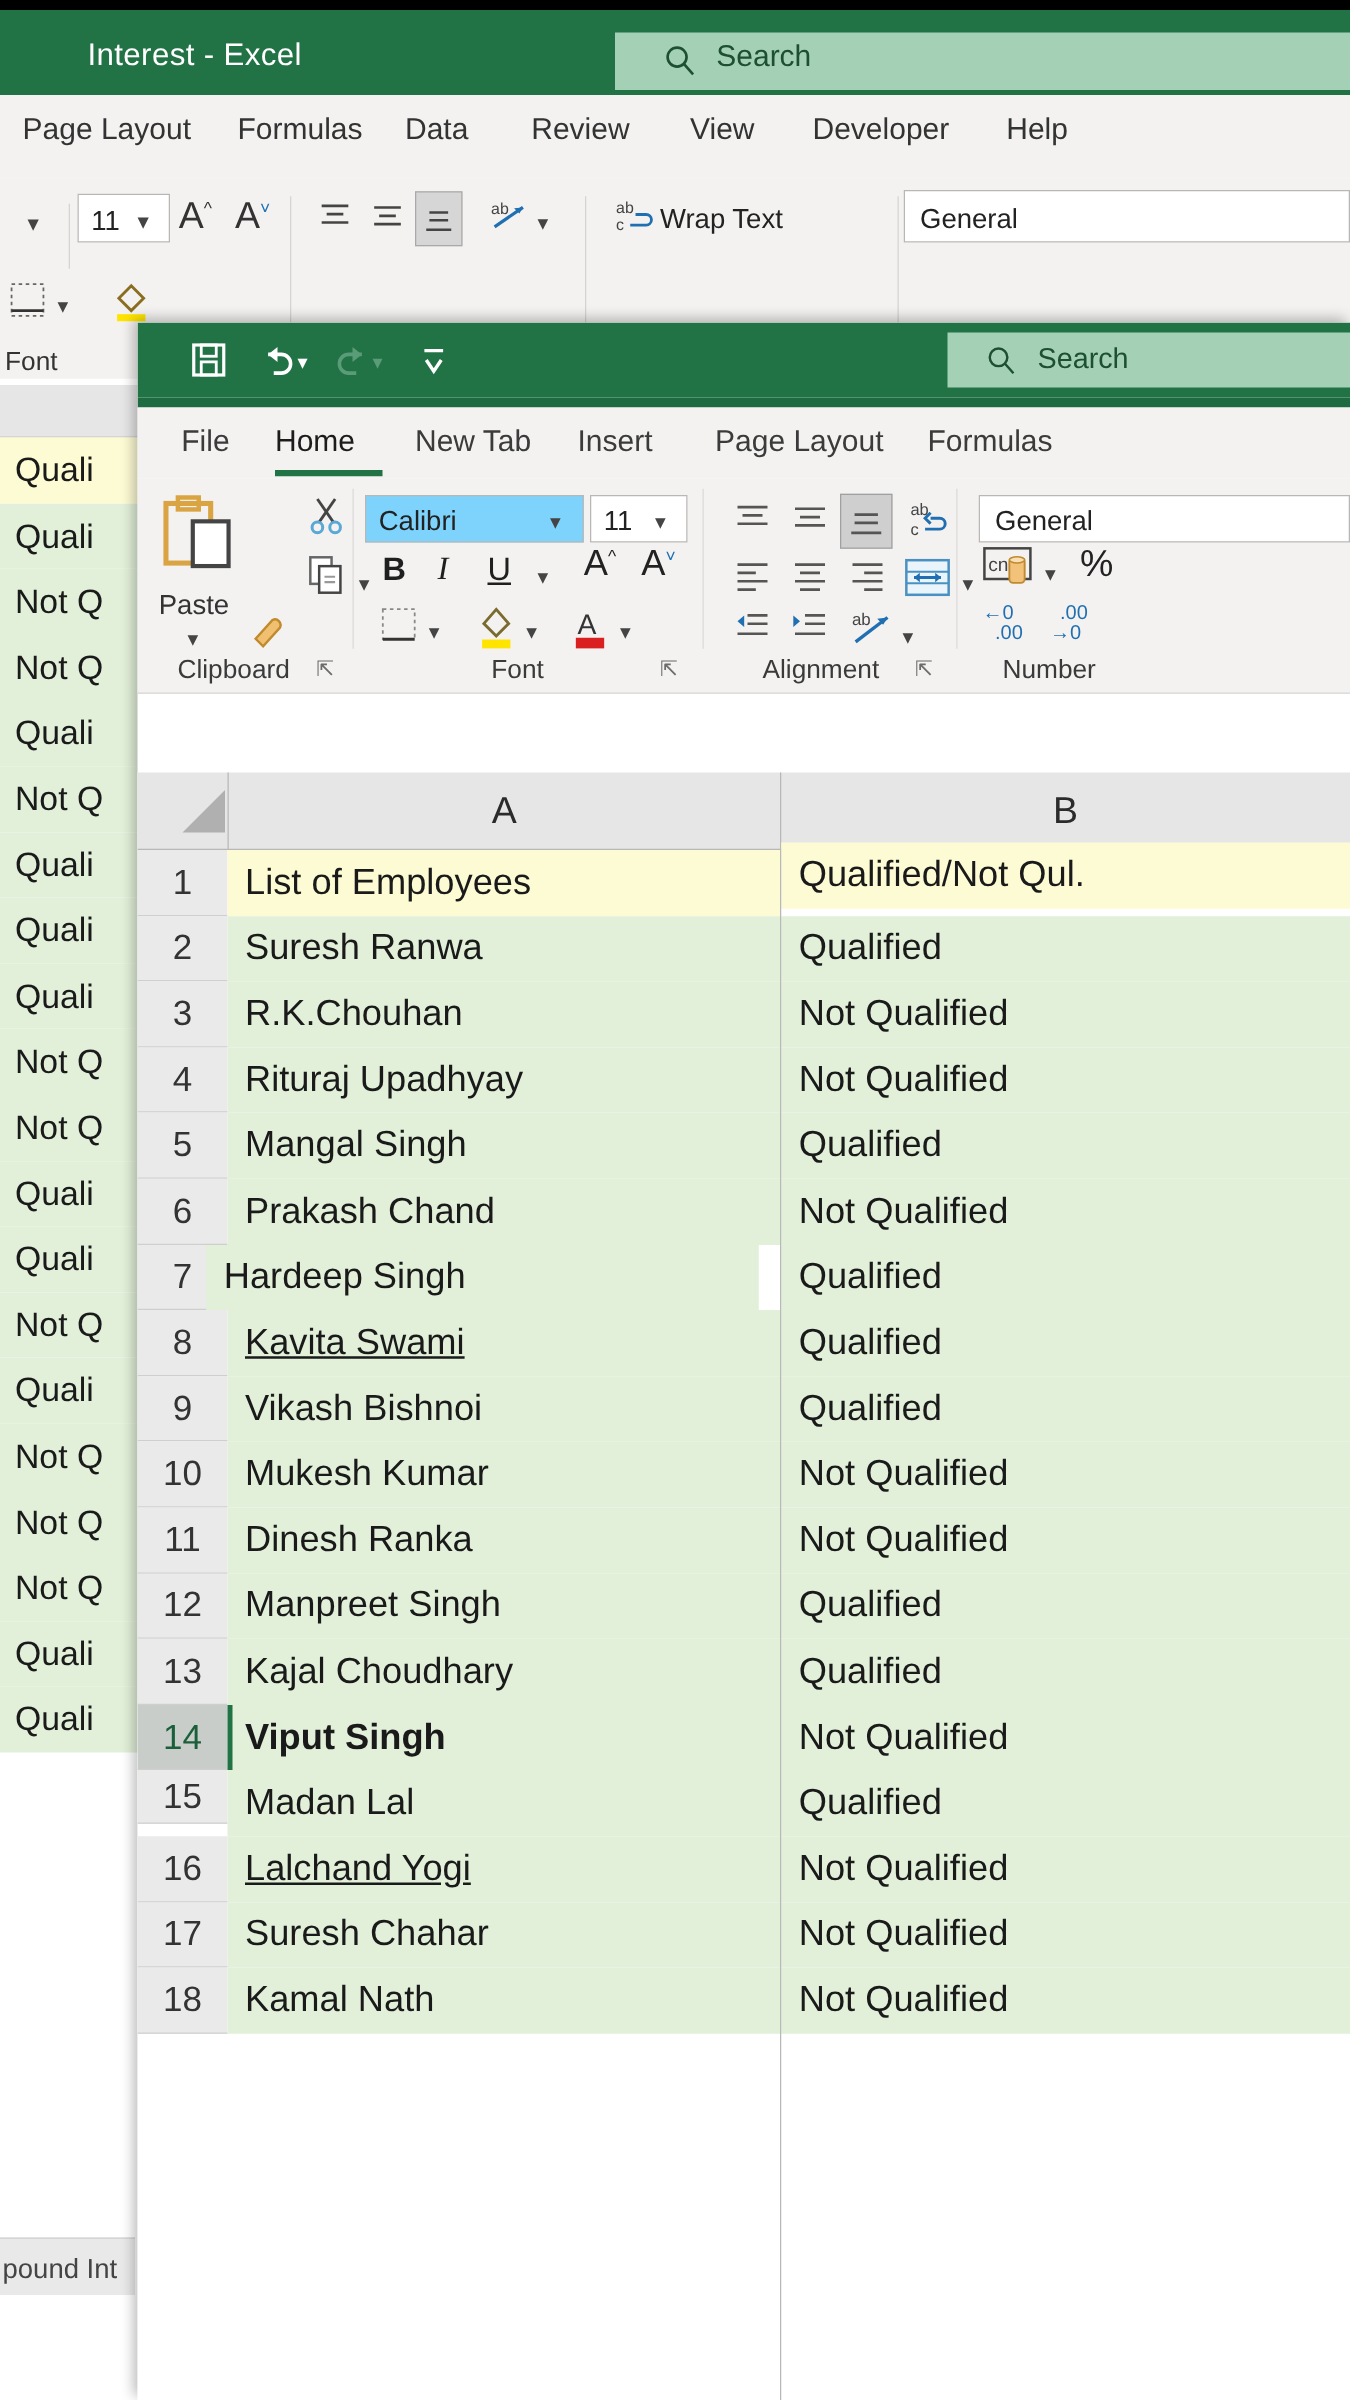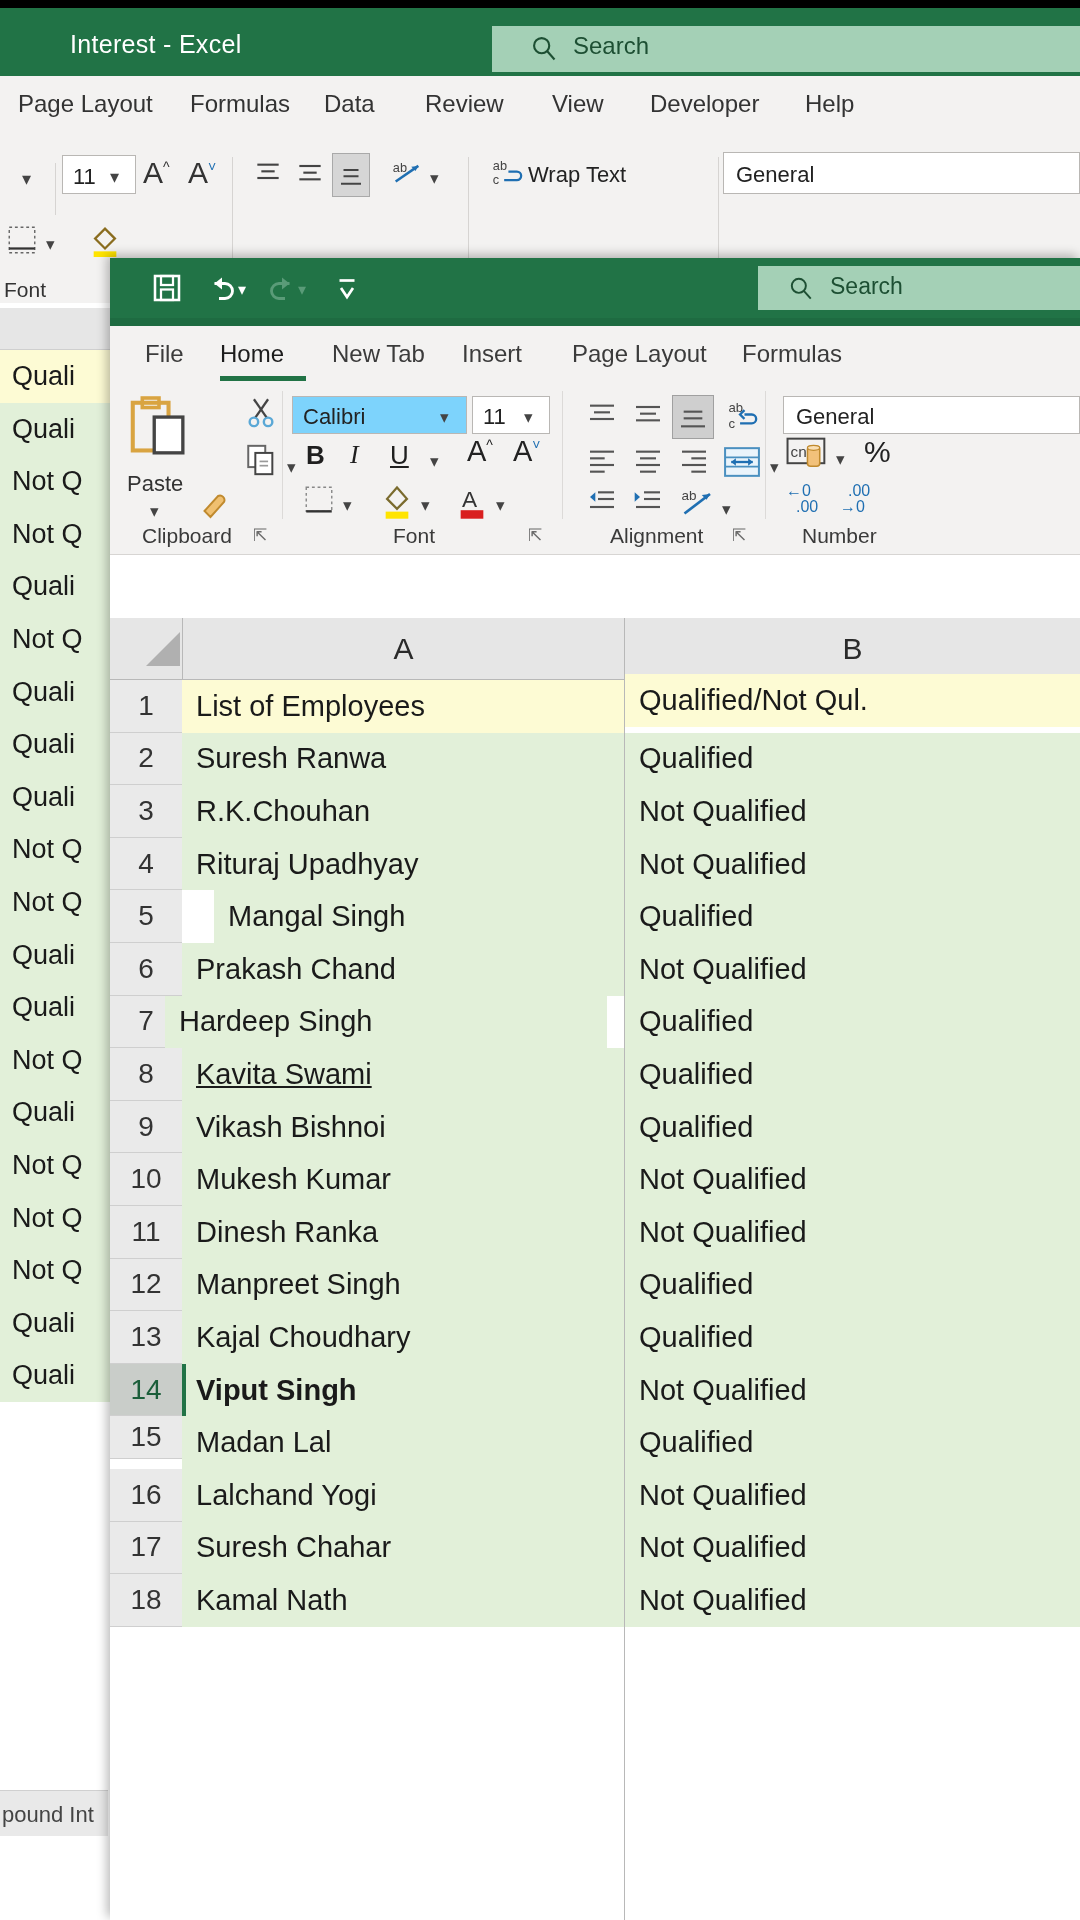--- a/index.html
+++ b/index.html
@@ -499,21 +499,21 @@
         </div>
       <div id="cells">
           <div class="grid-cell hdr" style="left: 72px; width: 442px; top: 62px; height: 52.6px;">List of Employees</div>
           <div class="grid-cell hdr" style="left: 515px; width: 455px; top: 56px; height: 52.6px;">Qualified/Not Qul.</div>
           <div class="grid-cell body" style="left: 72px; width: 442px; top: 114.6px; height: 52.6px;">Suresh Ranwa</div>
           <div class="grid-cell body" style="left: 515px; width: 455px; top: 114.6px; height: 52.6px;">Qualified</div>
           <div class="grid-cell body" style="left: 72px; width: 442px; top: 167.2px; height: 52.6px;">R.K.Chouhan</div>
           <div class="grid-cell body" style="left: 515px; width: 455px; top: 167.2px; height: 52.6px;">Not Qualified</div>
           <div class="grid-cell body" style="left: 72px; width: 442px; top: 219.8px; height: 52.6px;">Rituraj Upadhyay</div>
           <div class="grid-cell body" style="left: 515px; width: 455px; top: 219.8px; height: 52.6px;">Not Qualified</div>
-          <div class="grid-cell body" style="left: 72px; width: 442px; top: 272.4px; height: 52.6px; margin-left: 32px;">Mangal Singh</div>
+          <div class="grid-cell body" style="left: 72px; width: 442px; top: 272.4px; height: 52.6px;">Mangal Singh</div>
           <div class="grid-cell body" style="left: 515px; width: 455px; top: 272.4px; height: 52.6px;">Qualified</div>
           <div class="grid-cell body" style="left: 72px; width: 442px; top: 325px; height: 52.6px;">Prakash Chand</div>
           <div class="grid-cell body" style="left: 515px; width: 455px; top: 325px; height: 52.6px;">Not Qualified</div>
           <div class="grid-cell body" style="left: 55px; width: 442px; top: 377.6px; height: 52.6px;">Hardeep Singh</div>
           <div class="grid-cell body" style="left: 515px; width: 455px; top: 377.6px; height: 52.6px;">Qualified</div>
           <div class="grid-cell body" style="left: 72px; width: 442px; top: 430.2px; height: 52.6px; text-decoration: underline;">Kavita Swami</div>
           <div class="grid-cell body" style="left: 515px; width: 455px; top: 430.2px; height: 52.6px;">Qualified</div>
           <div class="grid-cell body" style="left: 72px; width: 442px; top: 482.8px; height: 52.6px;">Vikash Bishnoi</div>
           <div class="grid-cell body" style="left: 515px; width: 455px; top: 482.8px; height: 52.6px;">Qualified</div>
           <div class="grid-cell body" style="left: 72px; width: 442px; top: 535.4px; height: 52.6px;">Mukesh Kumar</div>
@@ -522,21 +522,21 @@
           <div class="grid-cell body" style="left: 515px; width: 455px; top: 588px; height: 52.6px;">Not Qualified</div>
           <div class="grid-cell body" style="left: 72px; width: 442px; top: 640.6px; height: 52.6px;">Manpreet Singh</div>
           <div class="grid-cell body" style="left: 515px; width: 455px; top: 640.6px; height: 52.6px;">Qualified</div>
           <div class="grid-cell body" style="left: 72px; width: 442px; top: 693.2px; height: 52.6px;">Kajal Choudhary</div>
           <div class="grid-cell body" style="left: 515px; width: 455px; top: 693.2px; height: 52.6px;">Qualified</div>
           <div class="grid-cell body" style="left: 72px; width: 442px; top: 745.8px; height: 52.6px; font-weight: bold;">Viput Singh</div>
           <div class="grid-cell body" style="left: 515px; width: 455px; top: 745.8px; height: 52.6px;">Not Qualified</div>
           <div class="selrow-left" style="top: 745.8px; height: 52.6px;"></div>
           <div class="grid-cell body" style="left: 72px; width: 442px; top: 798.4px; height: 52.6px;">Madan Lal</div>
           <div class="grid-cell body" style="left: 515px; width: 455px; top: 798.4px; height: 52.6px;">Qualified</div>
-          <div class="grid-cell body" style="left: 72px; width: 442px; top: 851px; height: 52.6px;">Lalchand Yogi</div>
+          <div class="grid-cell body" style="left: 72px; width: 442px; top: 851px; height: 52.6px; text-decoration: underline;">Lalchand Yogi</div>
           <div class="grid-cell body" style="left: 515px; width: 455px; top: 851px; height: 52.6px;">Not Qualified</div>
           <div class="grid-cell body" style="left: 72px; width: 442px; top: 903.6px; height: 52.6px;">Suresh Chahar</div>
           <div class="grid-cell body" style="left: 515px; width: 455px; top: 903.6px; height: 52.6px;">Not Qualified</div>
           <div class="grid-cell body" style="left: 72px; width: 442px; top: 956.2px; height: 52.6px;">Kamal Nath</div>
           <div class="grid-cell body" style="left: 515px; width: 455px; top: 956.2px; height: 52.6px;">Not Qualified</div>
         </div>
       <div class="colline" style="left:514px;top:62px;height:1240px"></div>
     </div>
   </div>
 </div>

